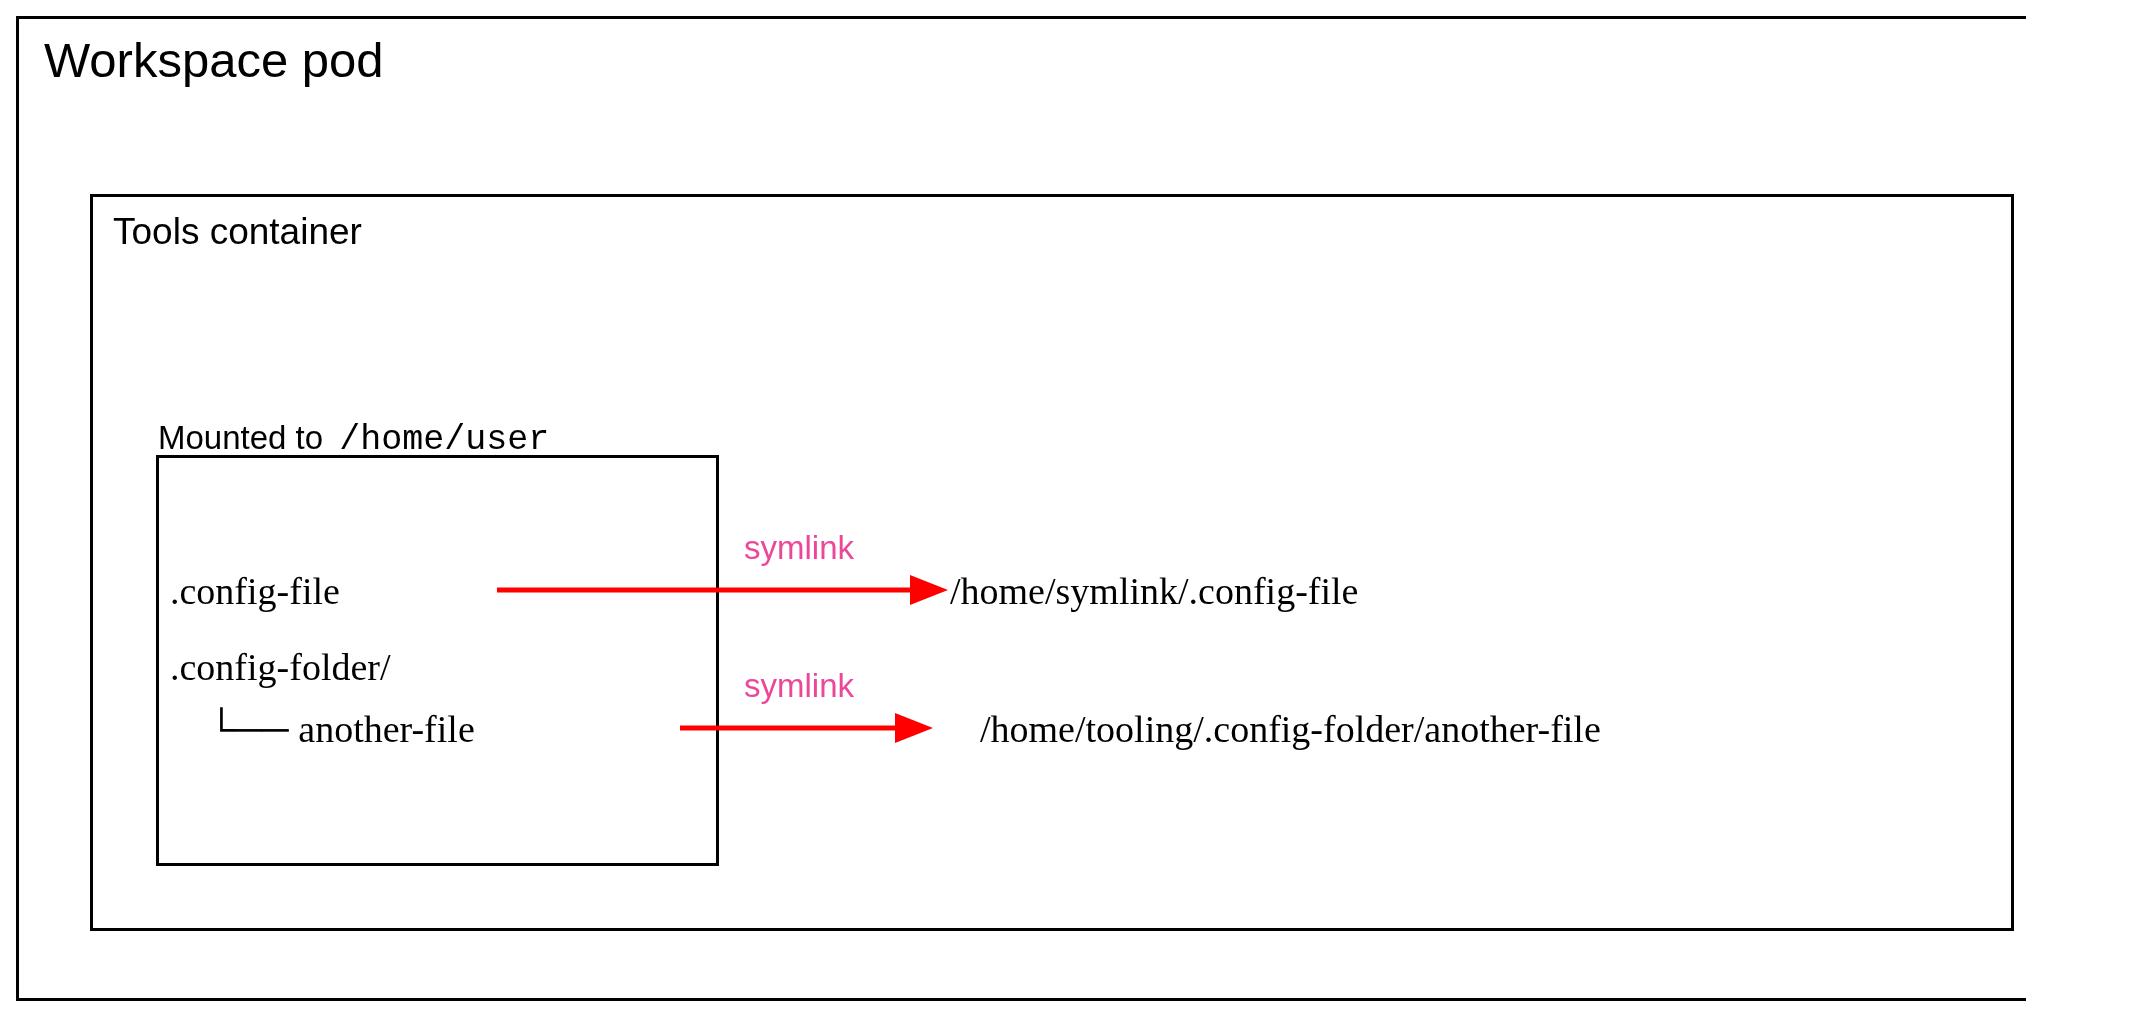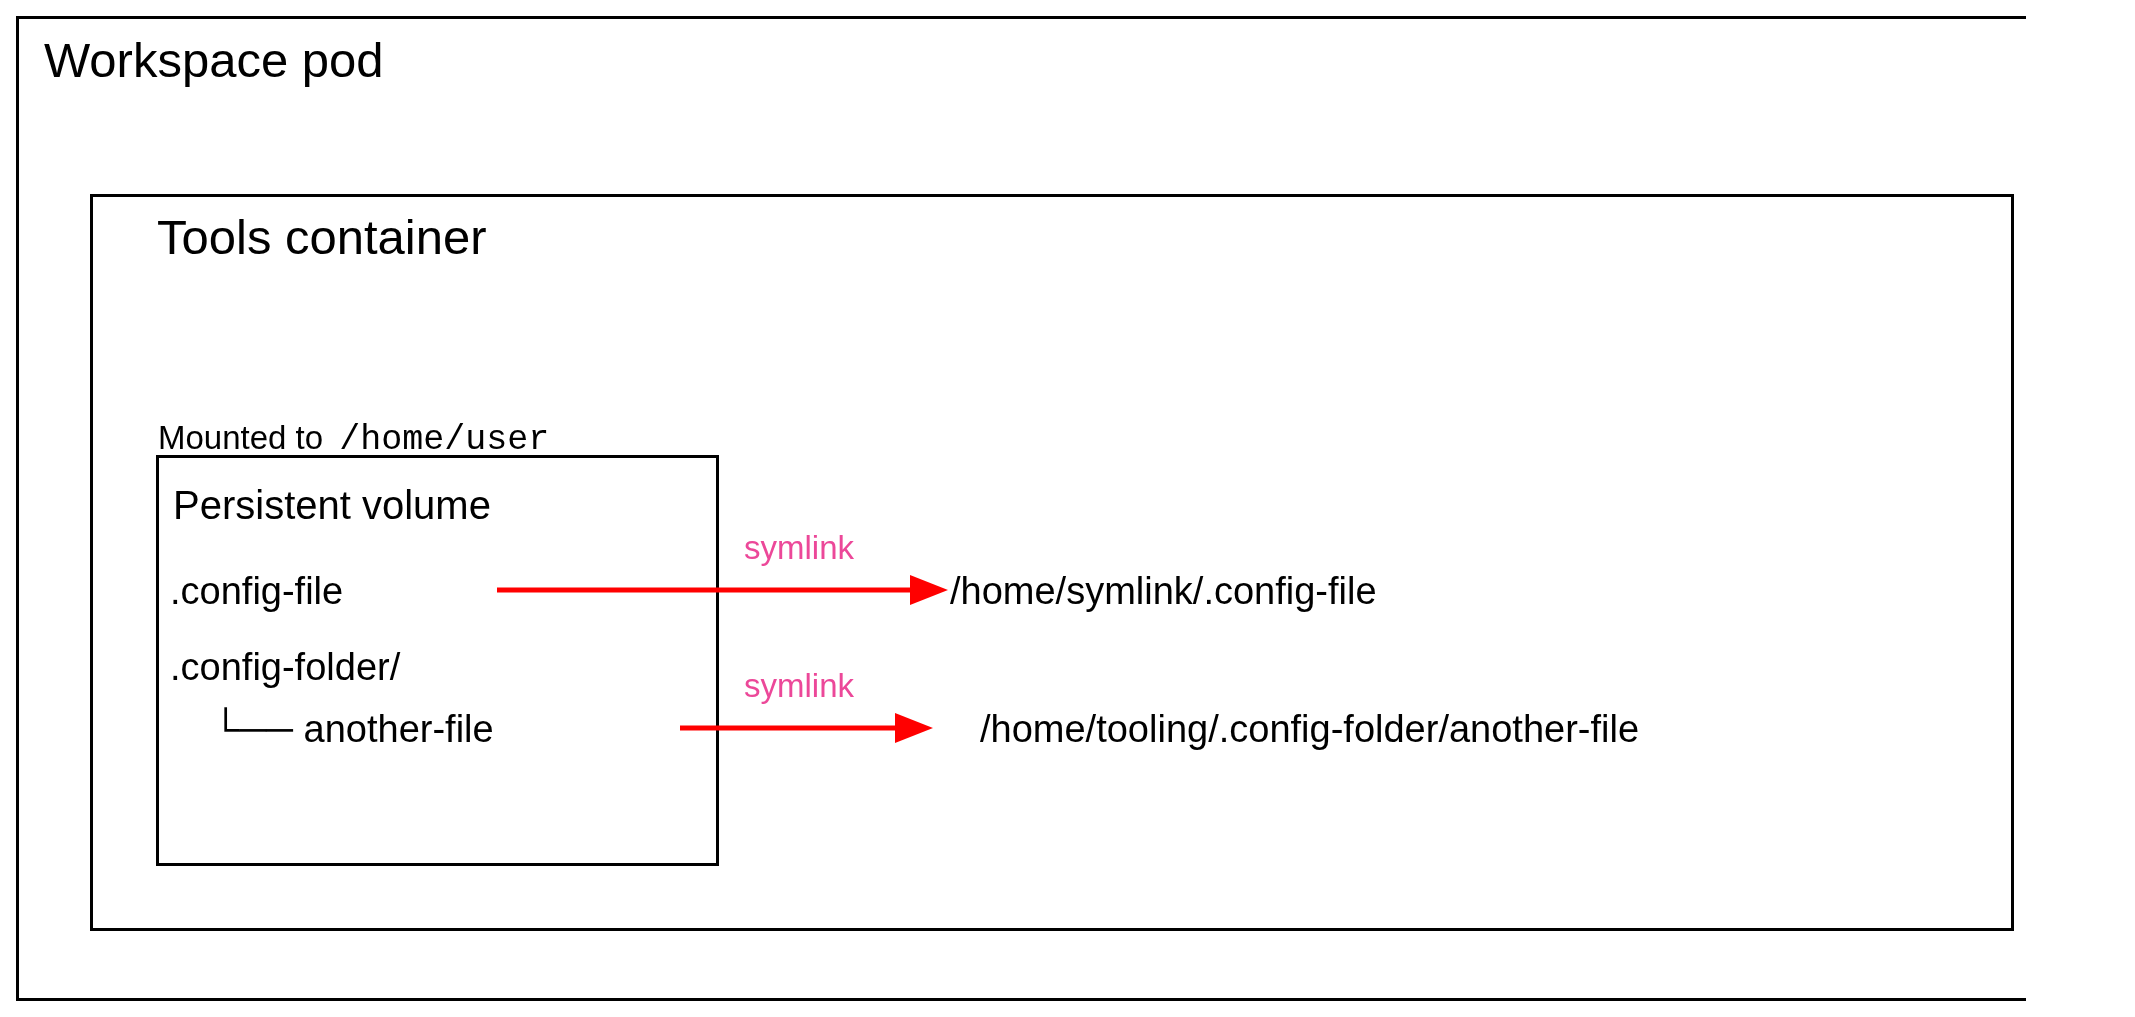--- a/index.html
+++ b/index.html
@@ -56,22 +56,21 @@
     line-height: 1;
   }
   #workspace-pod-title {
     left: 44px;
     top: 36px;
     font-size: 49px;
   }
   #tools-container-title {
     left: 113px;
     top: 213px;
-    font-size: 49px;
-    margin-left: 44px;
+    font-size: 37px;
   }
   #persistent-volume-title {
     left: 173px;
     top: 485px;
     font-size: 40px;
   }
 
   
   #mount-label {
     position: absolute;
@@ -88,21 +87,21 @@
     font-size: 35px;
     margin-left: 16px;
   }
 
   
   .mono-text {
     position: absolute;
     white-space: pre;
     line-height: 1;
     color: #000000;
-    font-family: Liberation Sans, sans-serif;
+    font-family: Liberation Serif, serif;
     font-size: 38px;
     text-align: center;
   }
   #pv-entry-config-file   { left: 170px; top: 572px; }
   #pv-entry-config-folder { left: 170px; top: 648px; }
   #pv-entry-another-file  { left: 170px; top: 710px; }
 
   #target-path-1 { left: 950px; top: 572px; }
   #target-path-2 { left: 980px; top: 710px; }
 
@@ -135,21 +134,20 @@
 
   <div class="box" id="workspace-pod-box"></div>
   <div class="title" id="workspace-pod-title">Workspace pod</div>
 
   <div class="box" id="tools-container-box"></div>
   <div class="title" id="tools-container-title">Tools container</div>
 
   <div id="mount-label"><span>Mounted to</span><span class="mono">/home/user</span></div>
 
   <div class="box" id="persistent-volume-box"></div>
-  <div class="title" id="persistent-volume-title">Persistent volume</div>
 
   <div class="mono-text" id="pv-entry-config-file">.config-file</div>
   <div class="mono-text" id="pv-entry-another-file">    └── another-file</div>
   <div class="mono-text" id="pv-entry-config-folder">.config-folder/</div>
 
   <div class="mono-text" id="target-path-1">/home/symlink/.config-file</div>
   <div class="mono-text" id="target-path-2">/home/tooling/.config-folder/another-file</div>
 
   <div class="symlink-caption" id="symlink-caption-1">symlink</div>
   <div class="symlink-caption" id="symlink-caption-2">symlink</div>

